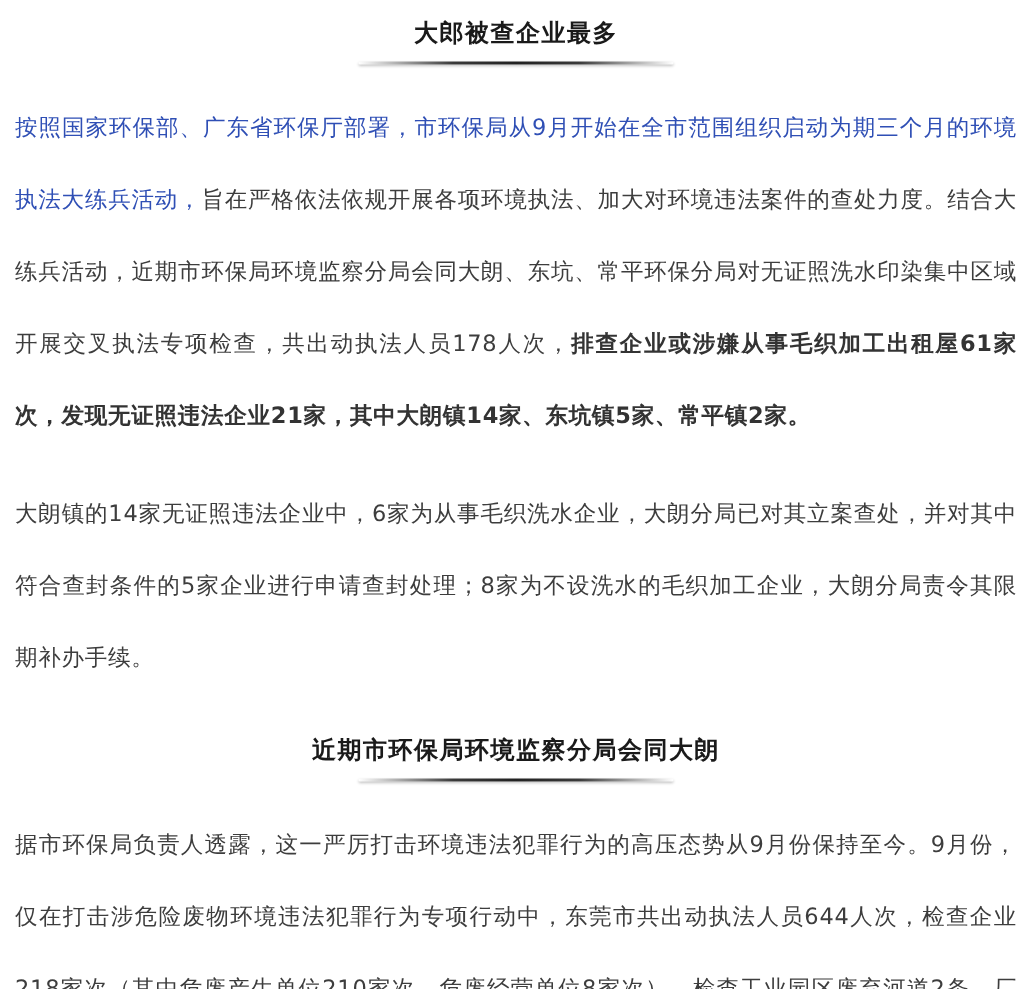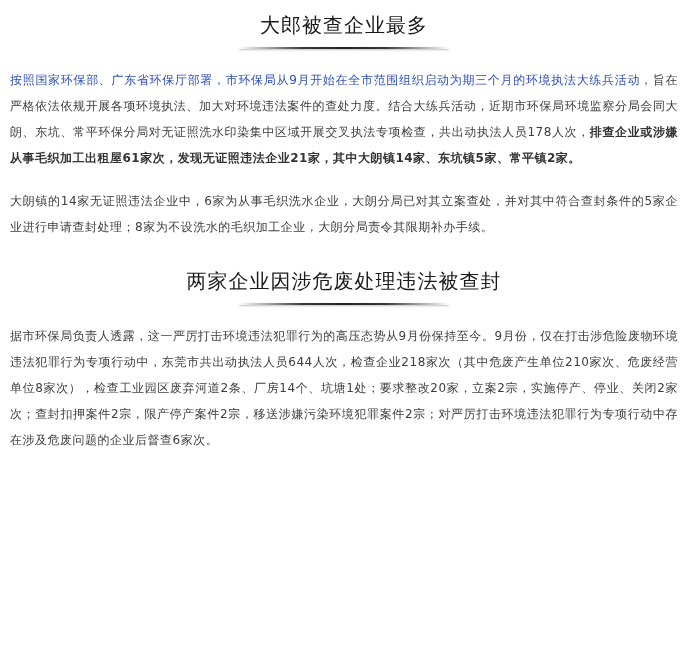--- a/index.html
+++ b/index.html
@@ -14,22 +14,22 @@
   }
   .article {
     box-sizing: border-box;
     width: 688px;
     padding: 4px 10px 10px 10px;
   }
   .section { display: block; }
   .section-heading {
     margin: 8px 0 4px 0;
     text-align: center;
-    font-size: 20px;
-    font-weight: normal;
+    font-size: 16px;
+    font-weight: bold;
     letter-spacing: 1px;
     color: var(--heading-color, #1a1a1a);
   }
   .section + .section .section-heading {
     margin-top: 28px;
   }
   .section-divider {
     width: 210px;
     height: 2px;
     margin: 8px auto 18px auto;
@@ -37,22 +37,22 @@
       rgba(90,90,90,0) 0%,
       #3a3a3a 30%,
       #222222 50%,
       #3a3a3a 70%,
       rgba(90,90,90,0) 100%);
     box-shadow: 0 1px 2px rgba(0,0,0,0.25);
     border-radius: 1px;
   }
   .paragraph {
     margin: 0 0 17px 0;
-    font-size: 12px;
-    line-height: 26px;
+    font-size: 15px;
+    line-height: 48px;
     color: var(--body-color, #3d3d3d);
     text-align: justify;
     letter-spacing: 0.5px;
   }
   .seg-normal { color: var(--body-color, #3d3d3d); }
   .seg-blue   { color: var(--blue, #2f4fb5); }
   .seg-bold   { font-weight: bold; color: var(--bold-color, #333333); }
   .seg-underline {
     color: var(--body-color, #3d3d3d);
     cursor: pointer;
@@ -62,17 +62,17 @@
 <body style="background: rgb(255, 255, 255);">
 
 <div class="article">
     <section class="section">
       <h2 class="section-heading">大郎被查企业最多</h2>
       <div class="section-divider"></div>
       <p class="paragraph"><span class="seg-blue">按照国家环保部、广东省环保厅部署，市环保局从9月开始在全市范围组织启动为期三个月的环境执法大练兵活动，</span><span class="seg-normal">旨在严格依法依规开展各项环境执法、加大对环境违法案件的查处力度。结合大练兵活动，近期市环保局环境监察分局会同大朗、东坑、常平环保分局对无证照洗水印染集中区域开展交叉执法专项检查，共出动执法人员178人次，</span><span class="seg-bold">排查企业或涉嫌从事毛织加工出租屋61家次，发现无证照违法企业21家，其中大朗镇14家、东坑镇5家、常平镇2家。</span></p>
       <p class="paragraph"><span class="seg-normal">大朗镇的14家无证照违法企业中，6家为从事毛织洗水企业，大朗分局已对其立案查处，并对其中符合查封条件的5家企业进行申请查封处理；8家为不设洗水的毛织加工企业，大朗分局责令其限期补办手续。</span></p>
     </section>
     <section class="section">
-      <h2 class="section-heading">两家企业因涉危废处理违法被查封</h2>
+      <h2 class="section-heading">近期市环保局环境监察分局会同大朗</h2>
       <div class="section-divider"></div>
       <p class="paragraph"><span class="seg-normal">据市环保局负责人透露，这一严厉打击环境违法犯罪行为的高压态势从9月份保持至今。9月份，仅在打击涉危险废物环境违法犯罪行为专项行动中，东莞市共出动执法人员644人次，检查企业218家次（其中危废产生单位210家次、危废经营单位8家次），检查</span><span class="seg-underline">工业园</span><span class="seg-normal">区废弃河道2条、厂房14个、坑塘1处；要求整改20家，立案2宗，实施停产、停业、关闭2家次；查封扣押案件2宗，限产停产案件2宗，移送涉嫌污染环境犯罪案件2宗；对严厉打击环境违法犯罪行为专项行动中存在涉及危废问题的企业后督查6家次。</span></p>
     </section>
   </div>
 
 </body></html>

